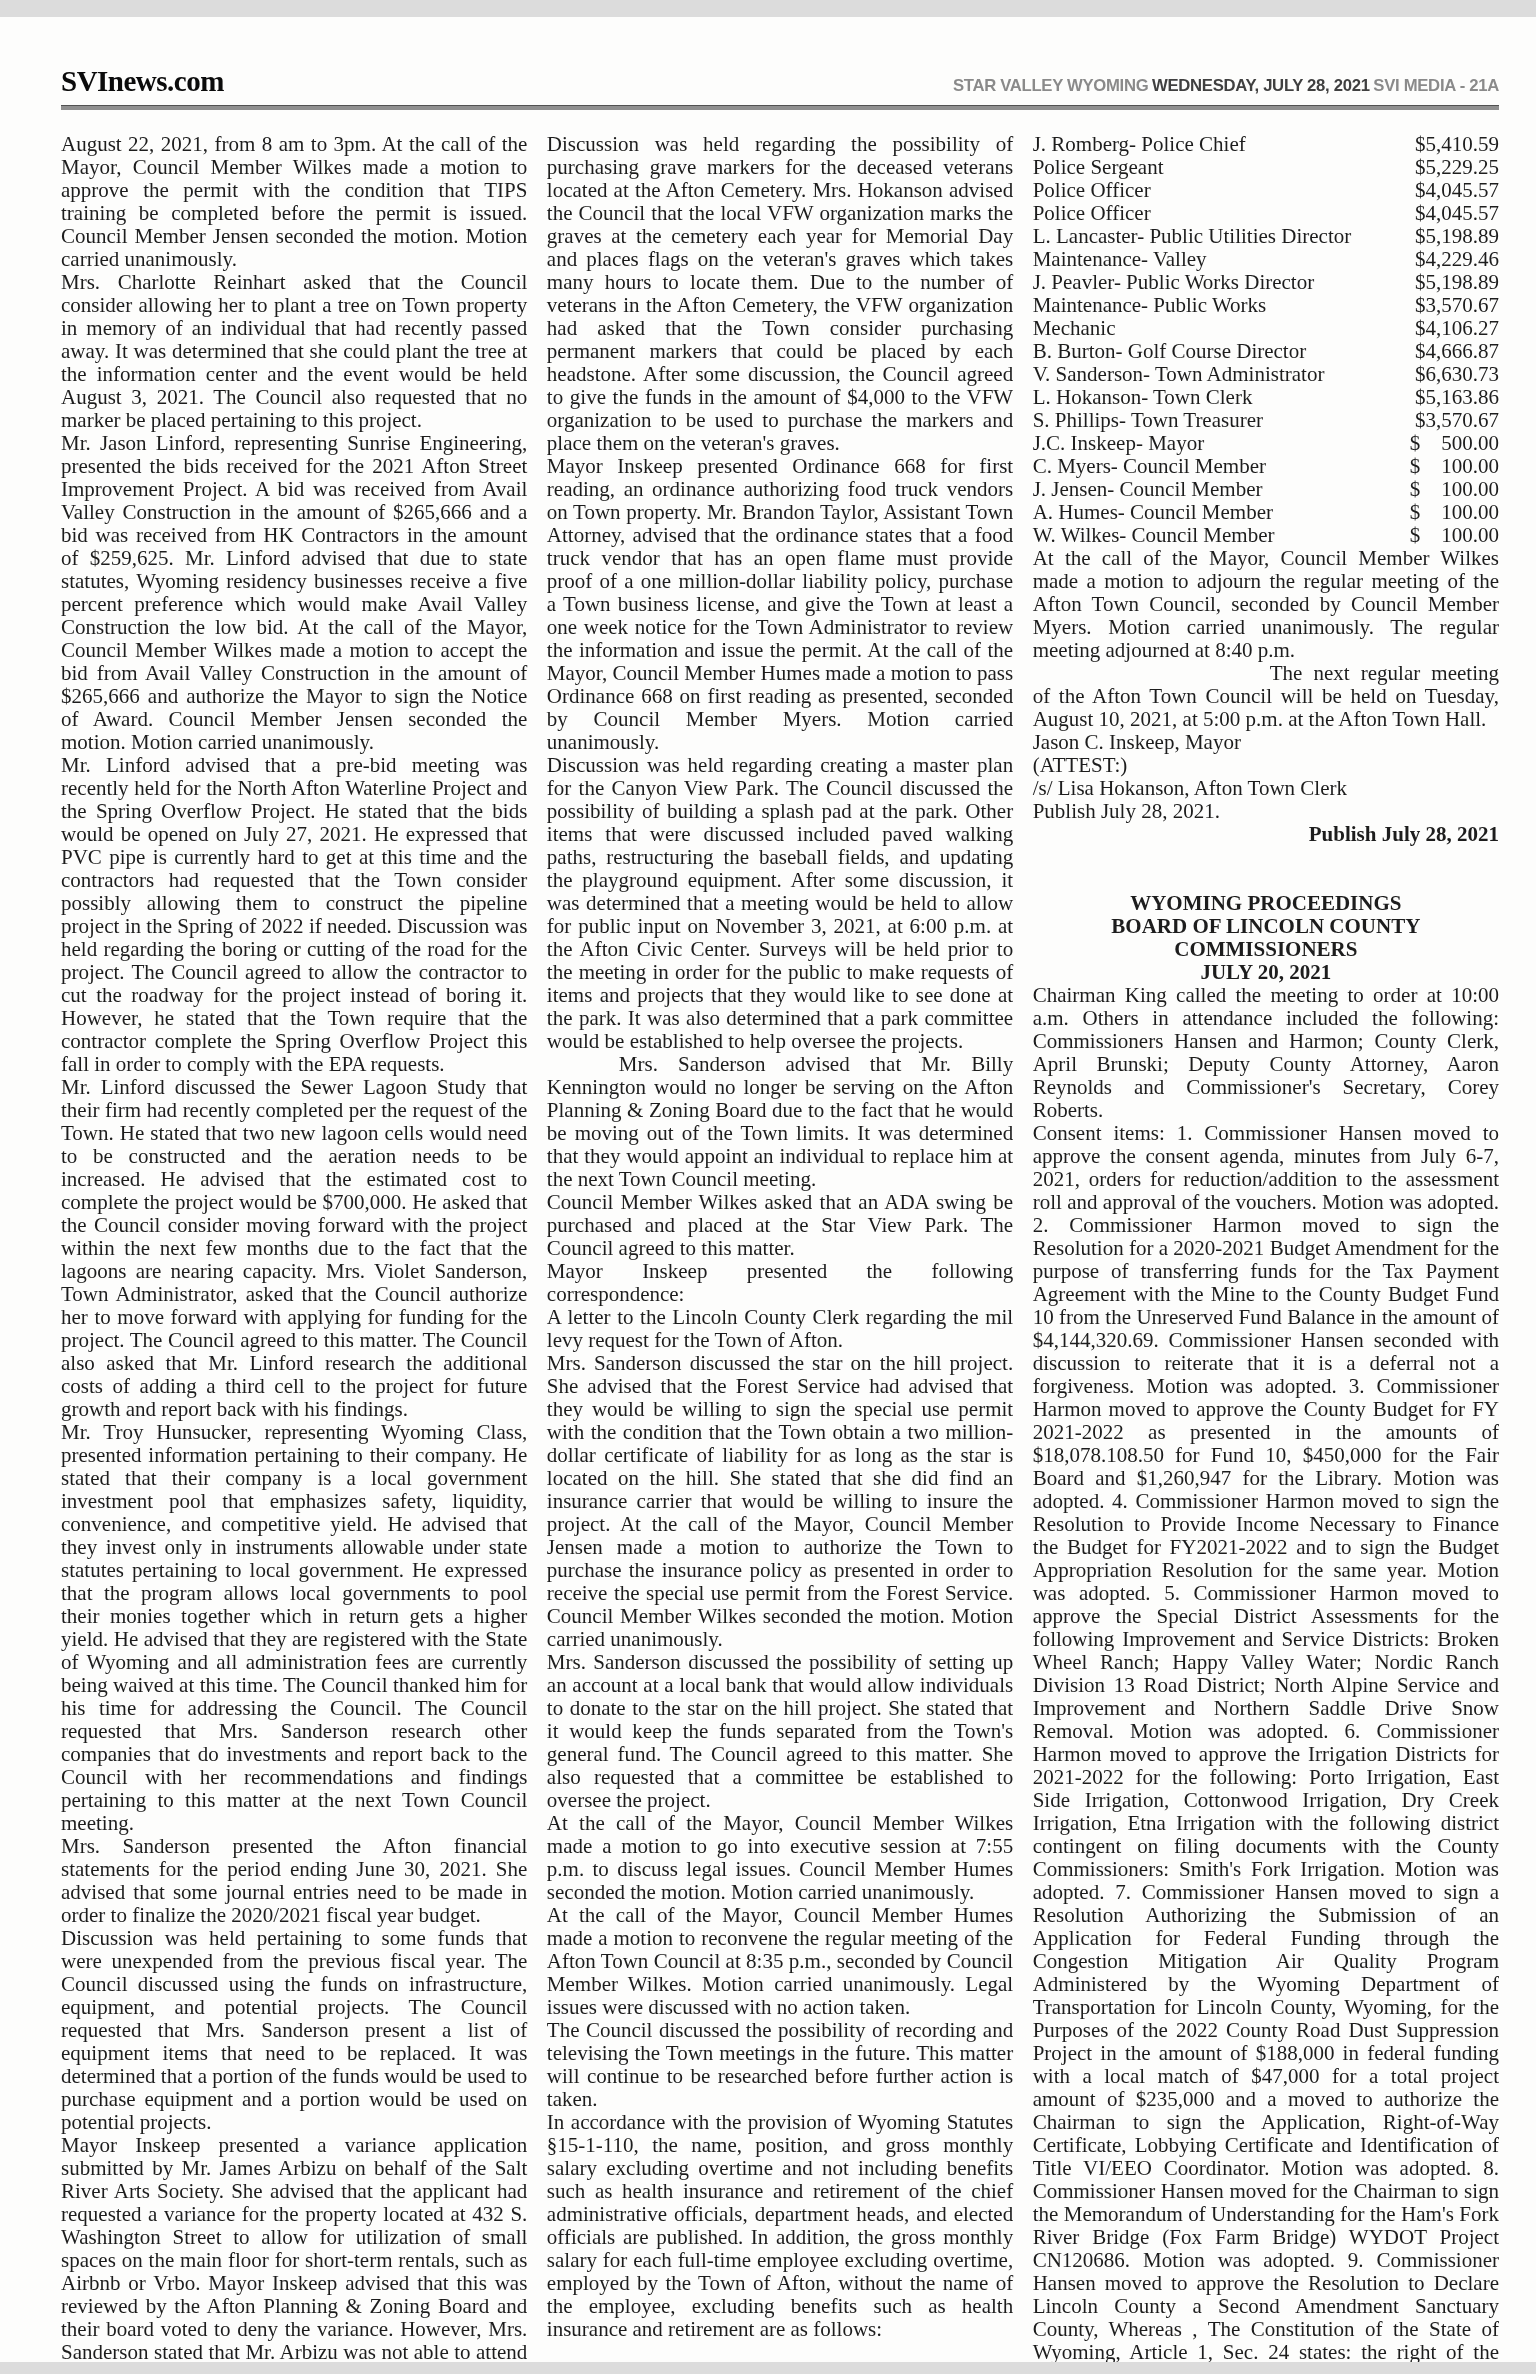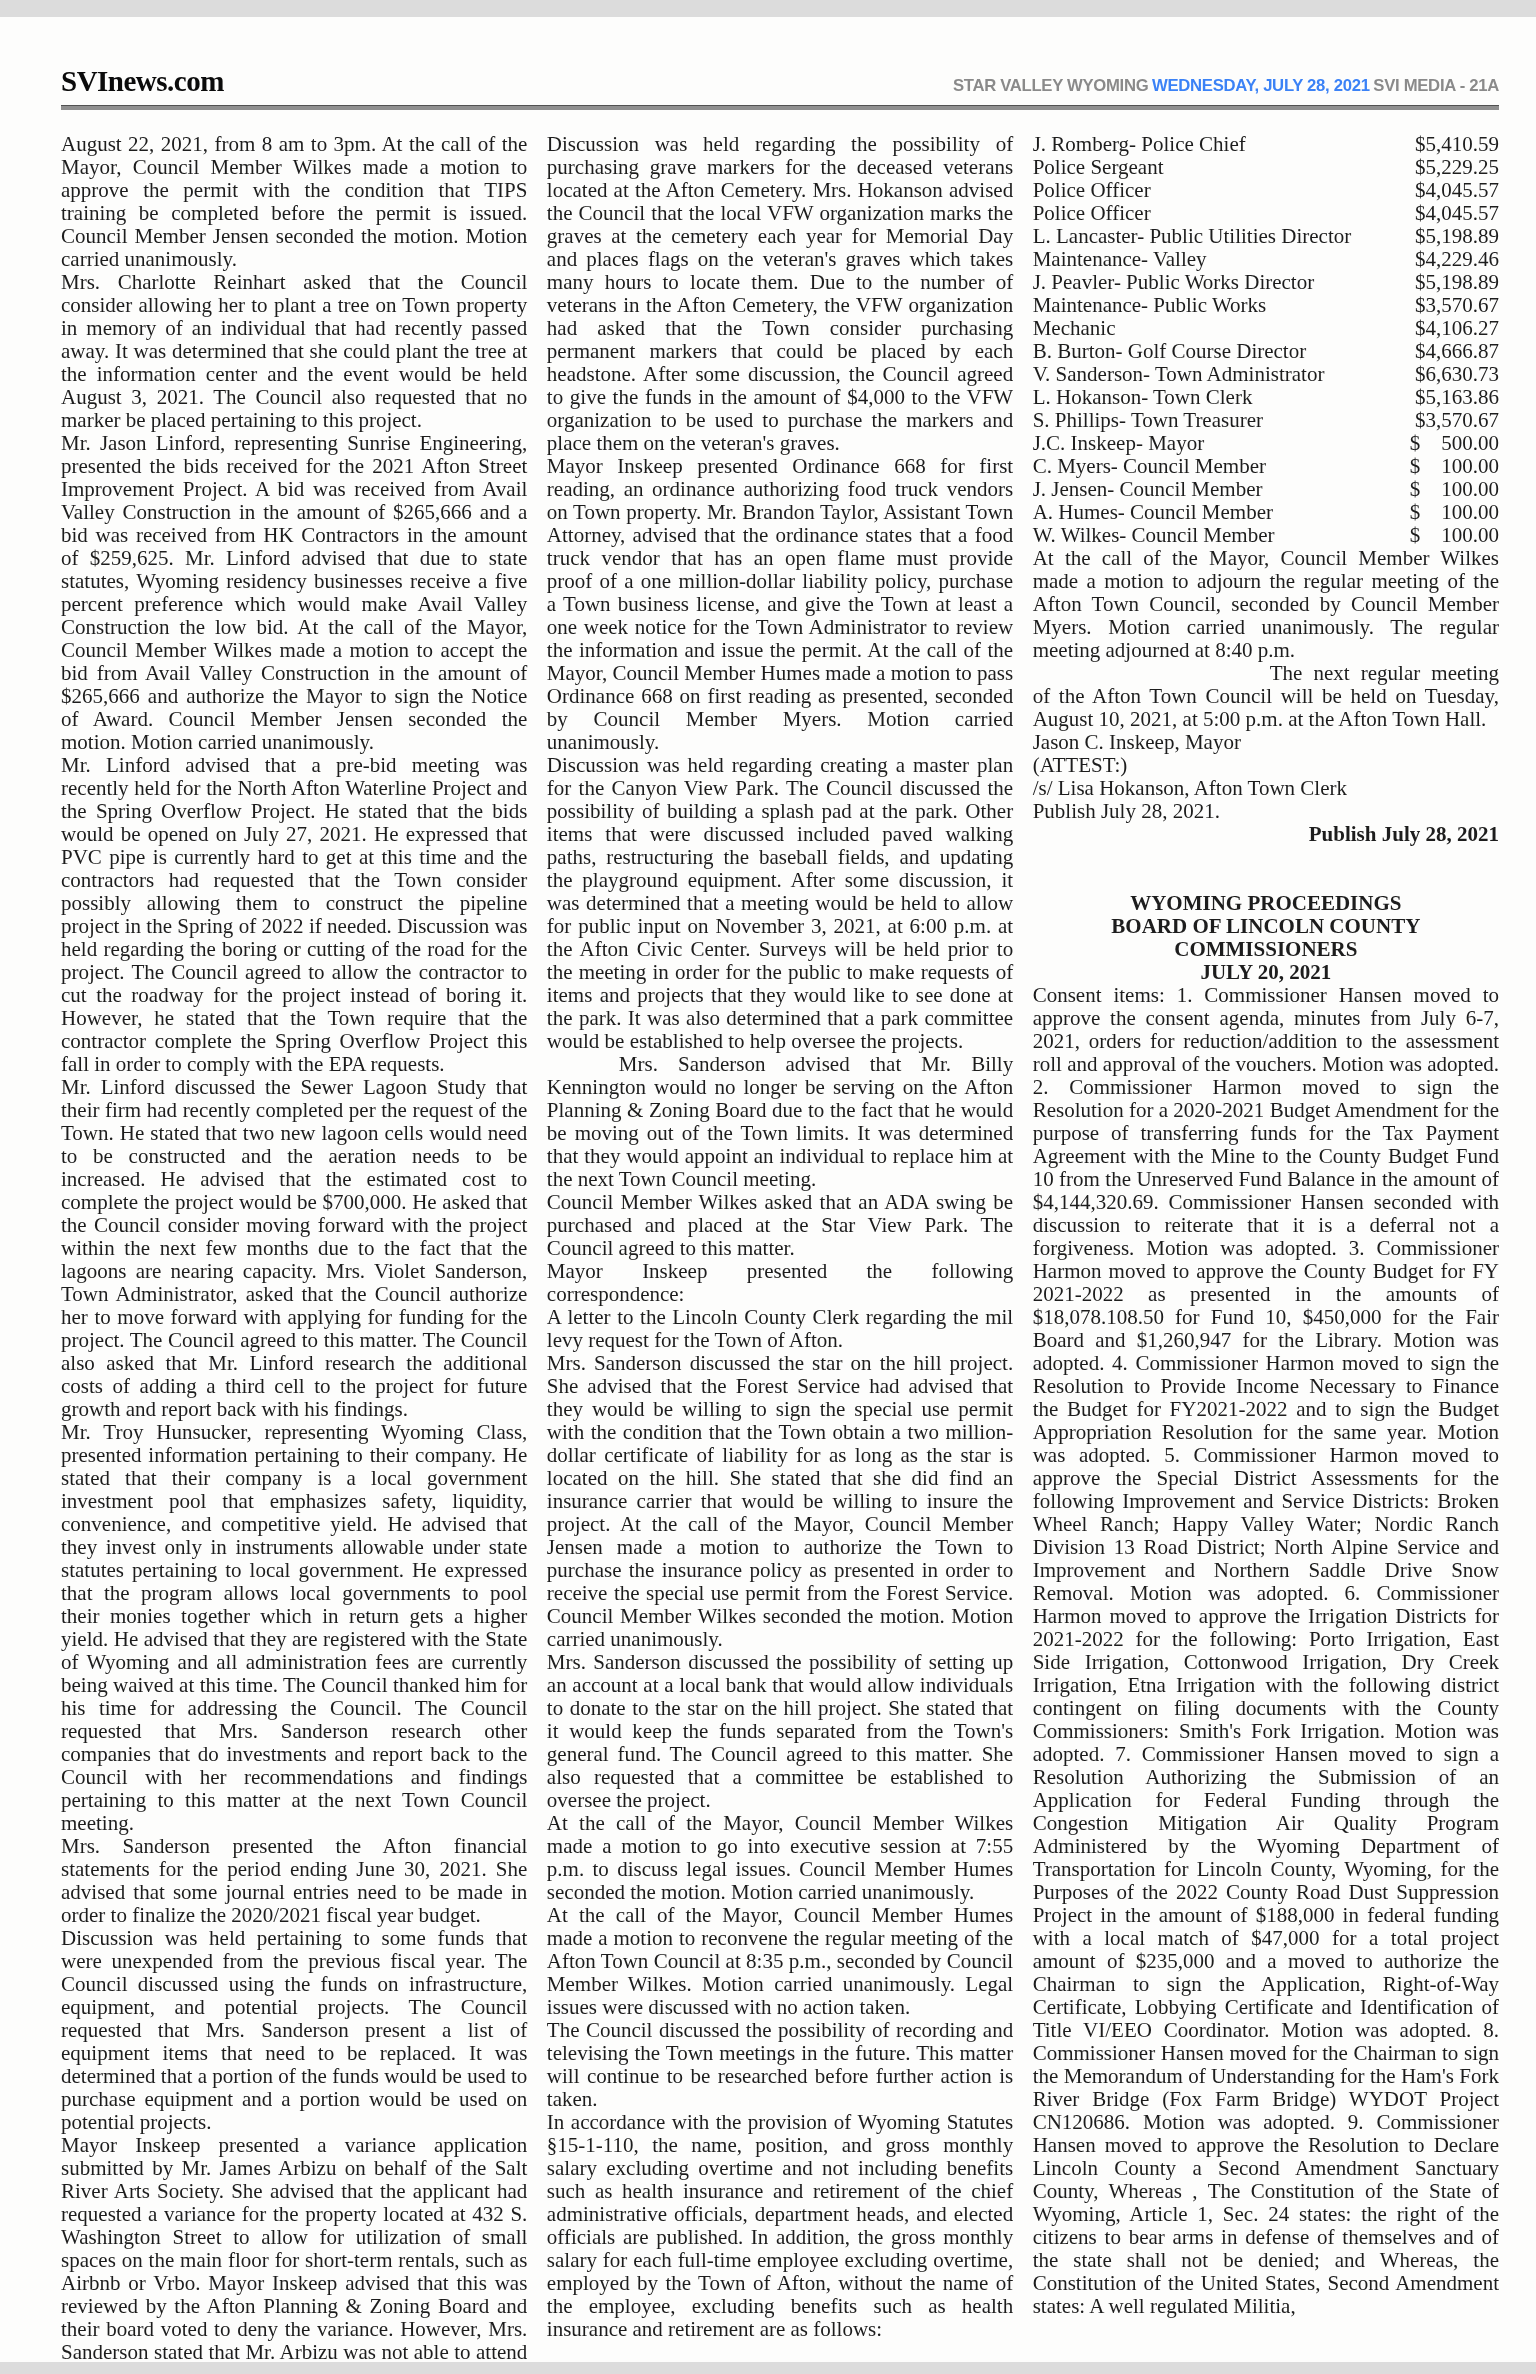--- a/index.html
+++ b/index.html
@@ -7,21 +7,21 @@
     width:1536px;height:2345px;box-sizing:border-box;
     margin:17px auto;background:#fdfdfc;color:#1d1d1d;
     padding:48px 37px 0 61px;
     font-family:"Liberation Serif","DejaVu Serif",serif;
     overflow:hidden;
   }
   .masthead{display:flex;justify-content:space-between;align-items:baseline;}
   .brand{font-size:29px;font-weight:700;letter-spacing:-0.5px;color:#0b0b0b;}
   .meta{font-family:"Liberation Sans","DejaVu Sans",sans-serif;font-size:16.7px;font-weight:700;letter-spacing:-0.3px;color:#8a8a8a;white-space:nowrap;}
   .meta .sep{display:inline-block;width:3.7px;}
-  .meta .date{color:#3b82f6;}
+  .meta .date{color:#404040;}
   .rule{height:4.6px;background:#8f8f8f;border-top:0.9px solid #515151;margin-top:6.5px;}
   .columns{display:flex;gap:19.5px;margin-top:23px;}
   .col{flex:1;min-width:0;font-size:21px;line-height:23px;text-align:justify;hyphens:none;}
   .p{margin:0;}
   .indent-sm{text-indent:72px;}
   .indent-lg{text-indent:237px;}
   .left{text-align:left;}
   .right-bold{text-align:right;font-weight:700;}
   .heading{font-weight:700;text-align:center;margin:0;}
   .spacer{height:46px;}
@@ -146,17 +146,18 @@
         <p class="p left">(ATTEST:)</p>
         <p class="p left">/s/ Lisa Hokanson, Afton Town Clerk</p>
         <p class="p left">Publish July 28, 2021.</p>
         <p class="p right-bold">Publish July 28, 2021</p>
         <div class="spacer"></div>
         <div class="heading">
           <div>WYOMING PROCEEDINGS</div>
           <div>BOARD OF LINCOLN COUNTY COMMISSIONERS</div>
           <div>JULY 20, 2021</div>
         </div>
+        <p class="p">Chairman King called the meeting to order at 10:00 a.m.   Others in attendance included the following: Commissioners Hansen and Harmon; County Clerk, April Brunski; Deputy County Attorney, Aaron Reynolds and Commissioner's Secretary, Corey Roberts.</p>
         <p class="p">Consent items: 1. Commissioner Hansen moved to approve the consent agenda, minutes from July 6-7, 2021, orders for reduction/addition to the assessment roll and approval of the vouchers.  Motion was adopted.  2.  Commissioner Harmon moved to sign the Resolution for a 2020-2021 Budget Amendment for the purpose of transferring funds for the Tax Payment Agreement with the Mine to the County Budget Fund 10 from the Unreserved Fund Balance in the amount of $4,144,320.69.  Commissioner Hansen seconded with discussion to reiterate that it is a deferral not a forgiveness.  Motion was adopted.  3.  Commissioner Harmon moved to approve the County Budget for FY 2021-2022 as presented in the amounts of $18,078.108.50 for Fund 10, $450,000 for the Fair Board and $1,260,947 for the Library.  Motion was adopted.   4.  Commissioner Harmon moved to sign the Resolution to Provide Income Necessary to Finance the Budget for FY2021-2022 and to sign the Budget Appropriation Resolution for the same year.  Motion was adopted.  5.  Commissioner Harmon moved to approve the Special District Assessments for the following Improvement and Service Districts:  Broken Wheel Ranch; Happy Valley Water; Nordic Ranch Division 13 Road District; North Alpine Service and Improvement and Northern Saddle Drive Snow Removal.  Motion was adopted.  6.  Commissioner Harmon moved to approve the Irrigation Districts for 2021-2022 for the following:  Porto Irrigation, East Side Irrigation, Cottonwood Irrigation, Dry Creek Irrigation, Etna Irrigation with the following district contingent on filing documents with the County Commissioners:  Smith's Fork Irrigation. Motion was adopted.   7.  Commissioner Hansen moved to sign a Resolution Authorizing the Submission of an Application for Federal Funding through the Congestion Mitigation Air Quality Program Administered by the Wyoming Department of Transportation for Lincoln County, Wyoming, for the Purposes of the 2022 County Road Dust Suppression Project in the amount of $188,000 in federal funding with a local match of $47,000 for a total project amount of  $235,000 and a moved to authorize the Chairman to sign the Application, Right-of-Way Certificate, Lobbying Certificate and Identification of Title VI/EEO Coordinator.  Motion was adopted.  8.  Commissioner Hansen moved for the Chairman to sign the Memorandum of Understanding for the Ham's Fork River Bridge (Fox Farm Bridge) WYDOT Project CN120686.  Motion was adopted. 9. Commissioner Hansen moved to approve the Resolution to Declare Lincoln County a Second Amendment Sanctuary County, Whereas , The Constitution of the State of Wyoming, Article 1, Sec. 24 states: the right of the citizens to bear arms in defense of themselves and of the state shall not be denied; and Whereas, the Constitution of the United States, Second Amendment states:  A well regulated Militia,</p>
       </section>
   </main>
 </div>
 
 
 </body></html>

